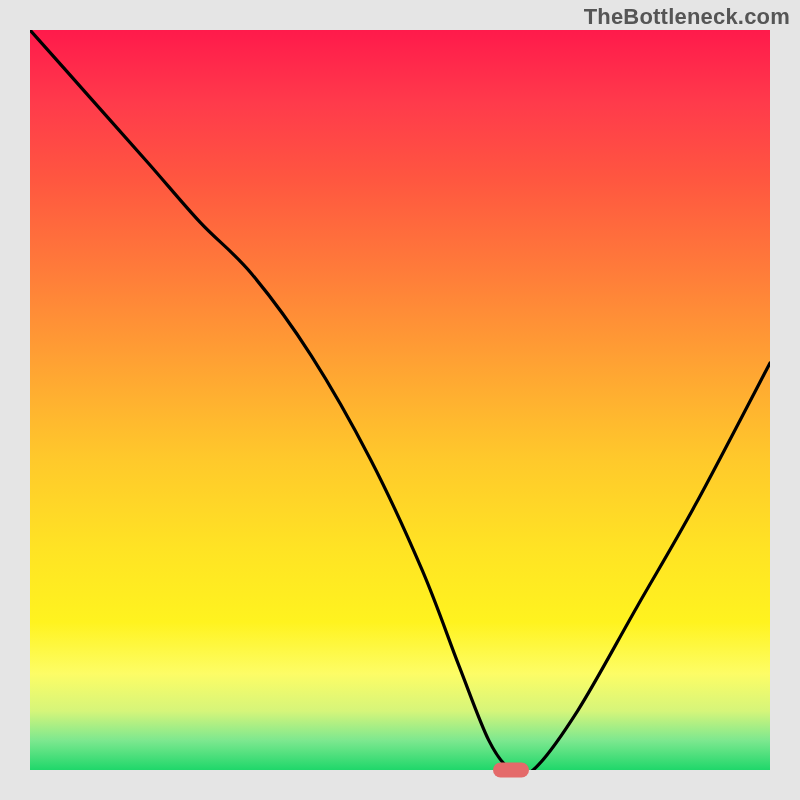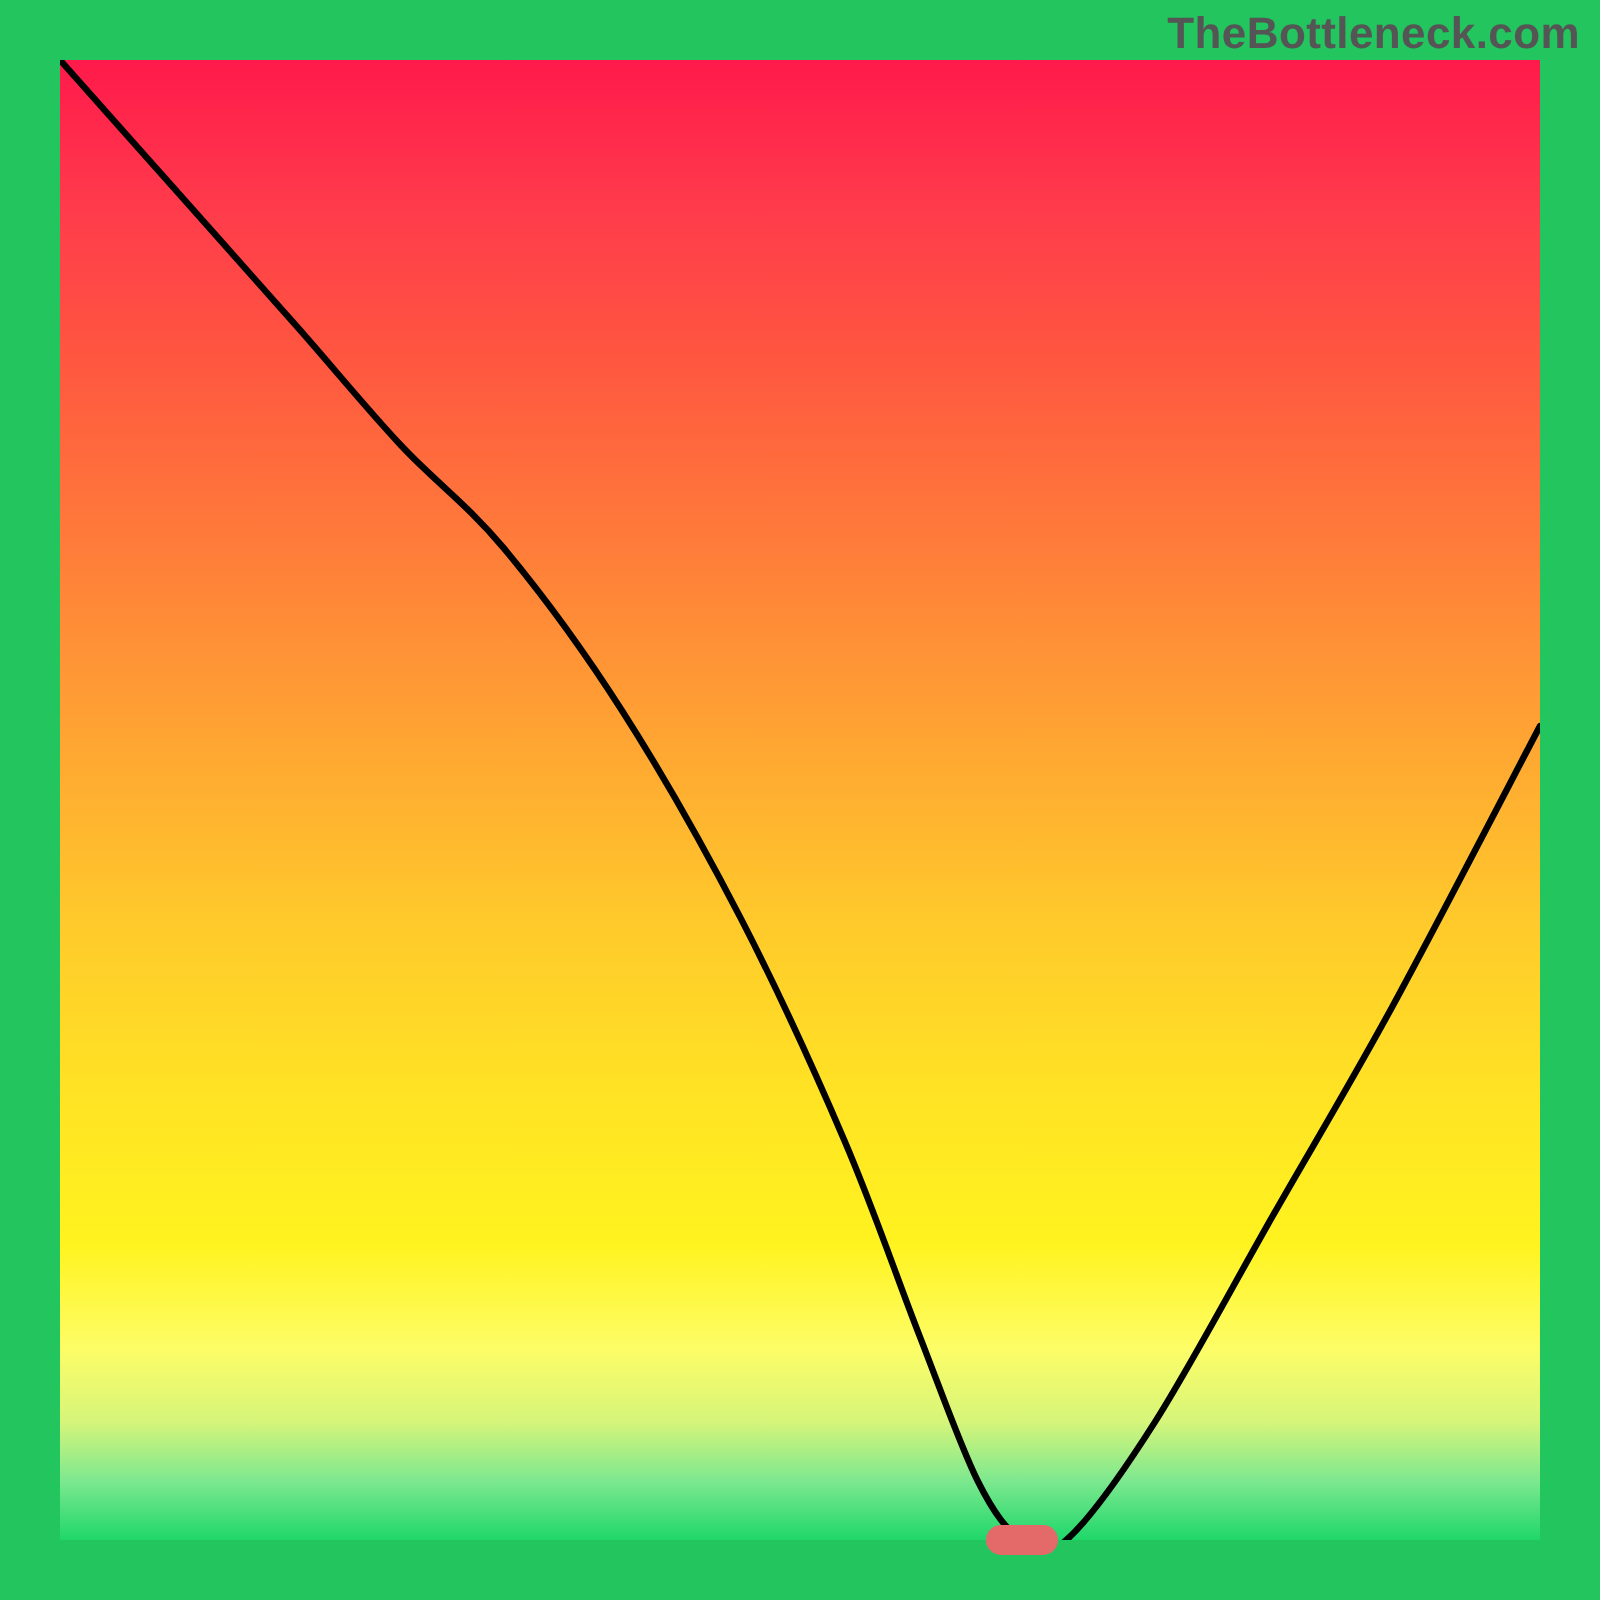--- a/index.html
+++ b/index.html
@@ -8,21 +8,21 @@
     width: 800px;
     height: 800px;
     background: #000;
     overflow: hidden;
     font-family: Arial, Helvetica, sans-serif;
   }
   .frame {
     position: relative;
     width: 800px;
     height: 800px;
-    background: #22c55e;
+    background: #e5e5e5;
   }
   .watermark {
     position: absolute;
     top: 4px;
     right: 10px;
     color: #555;
     font-size: 22px;
     font-weight: 600;
     letter-spacing: 0.2px;
     z-index: 10;

